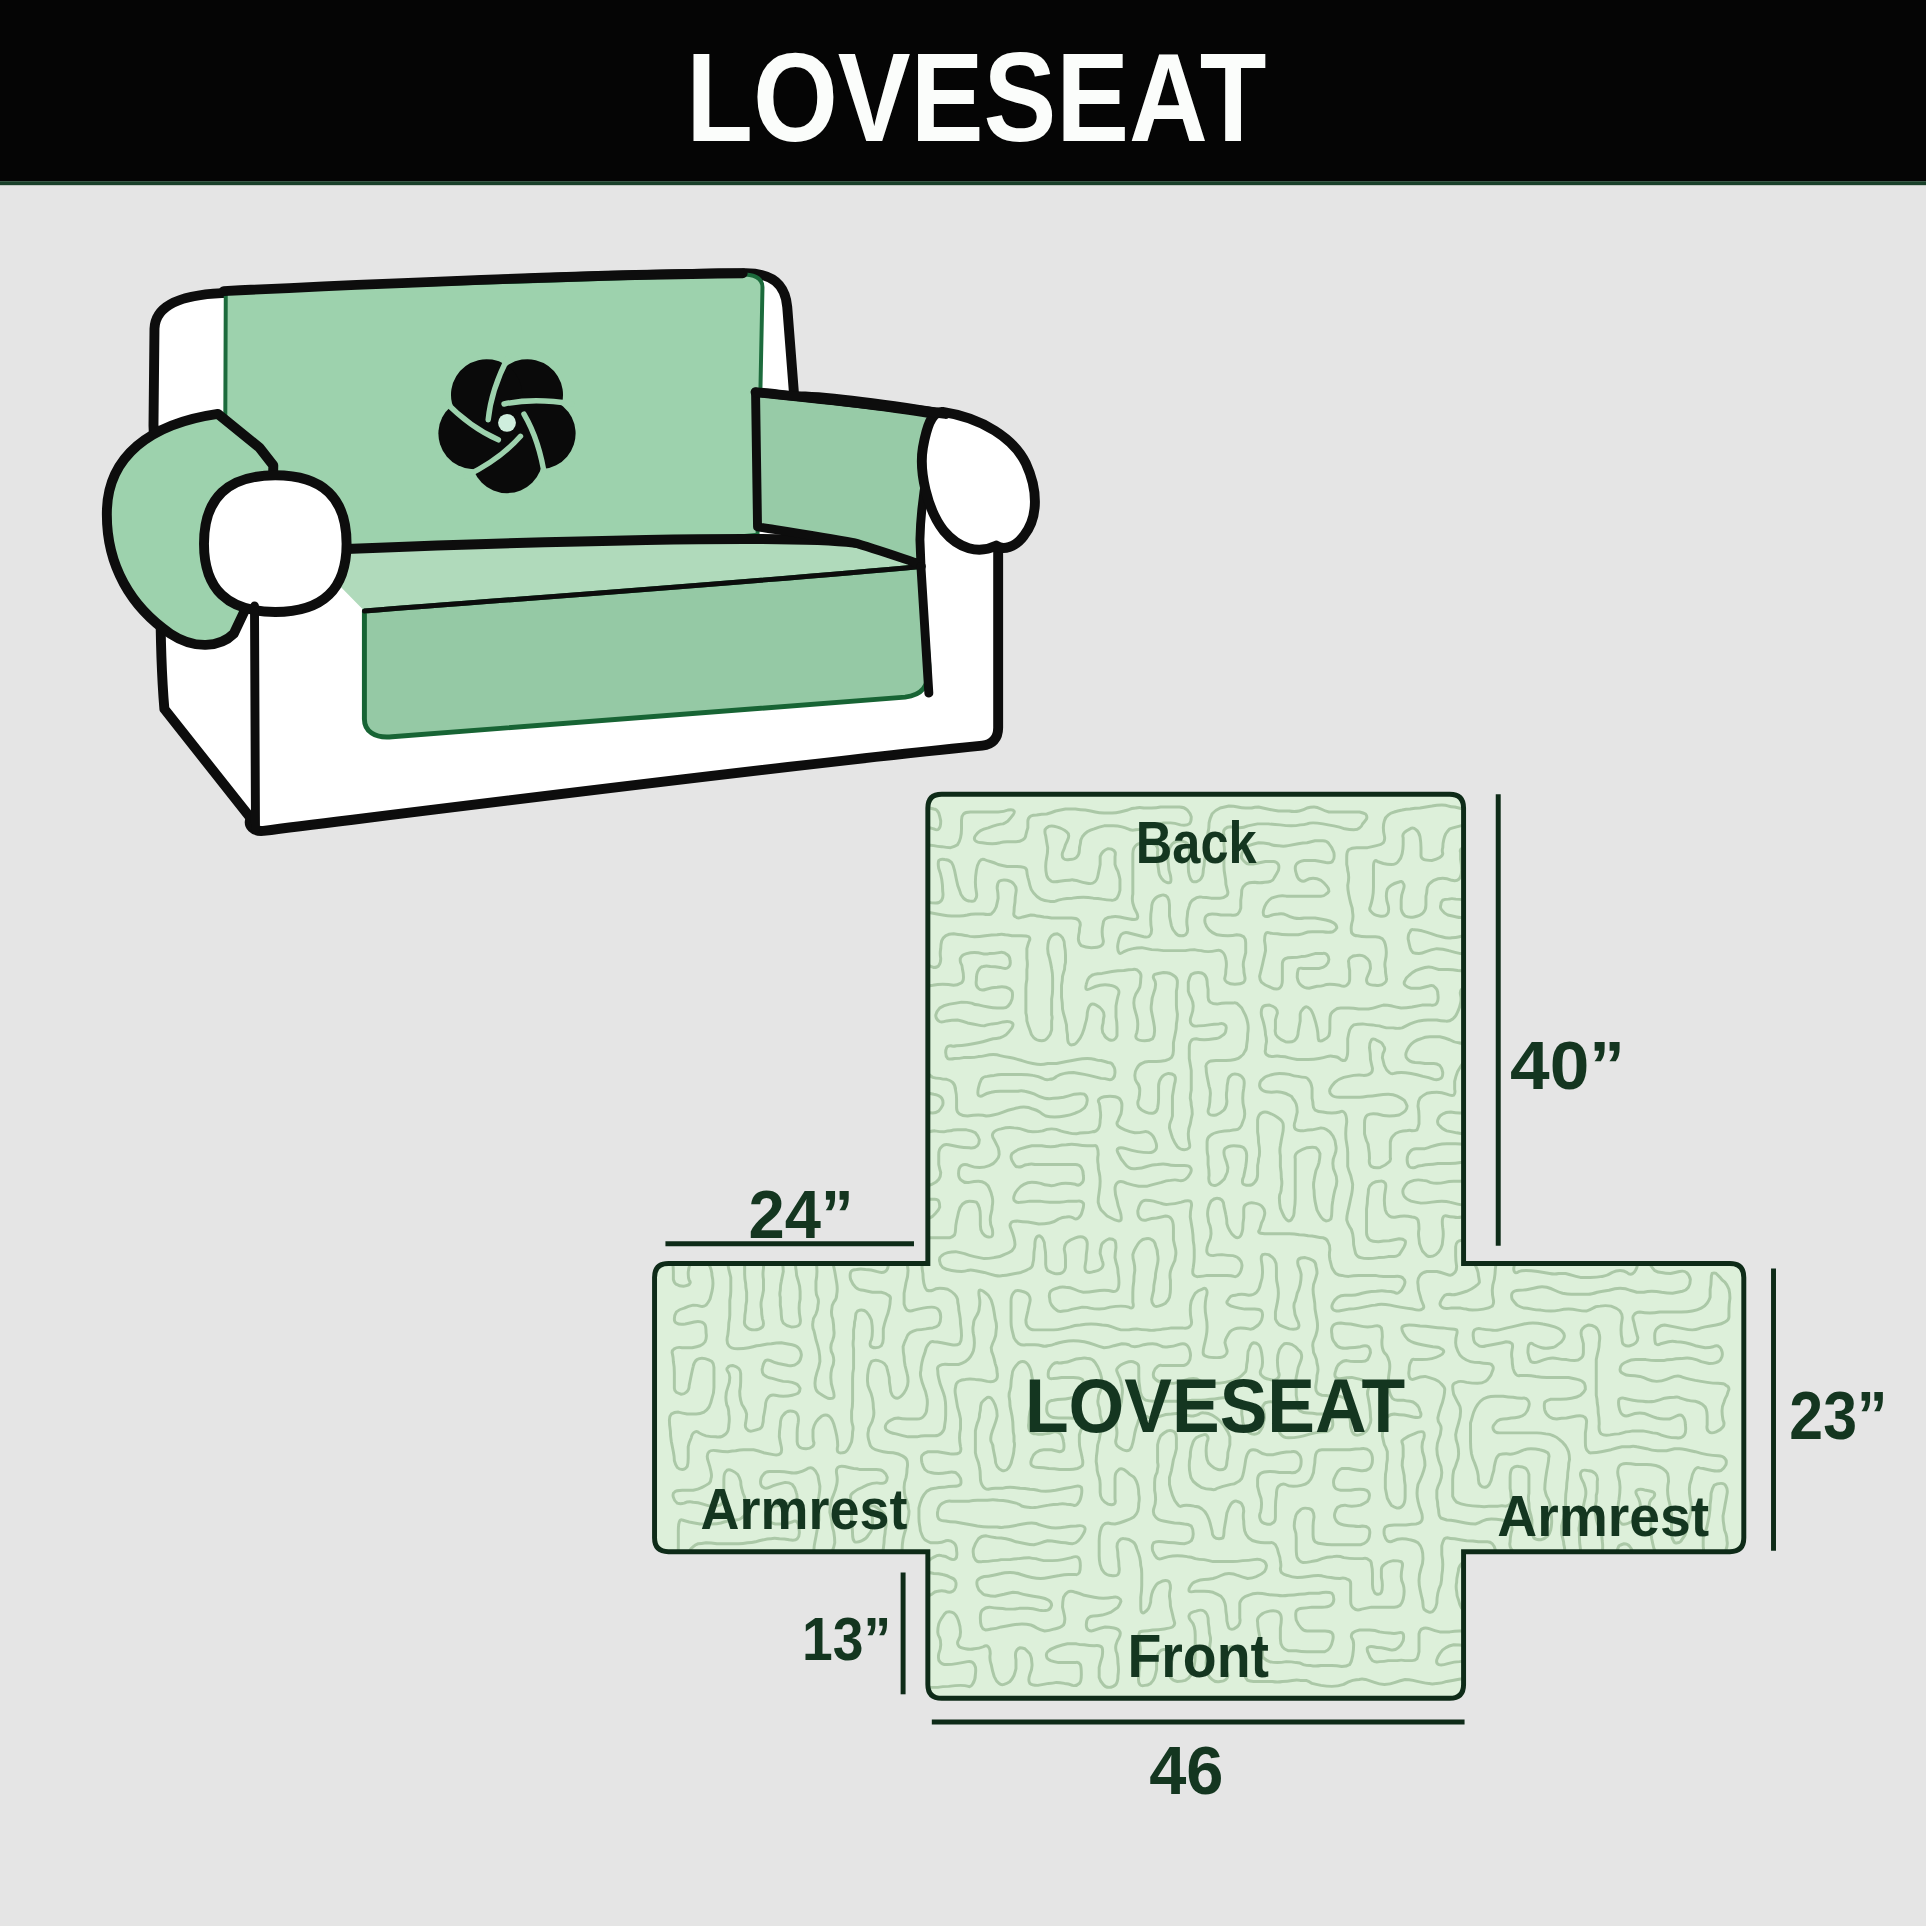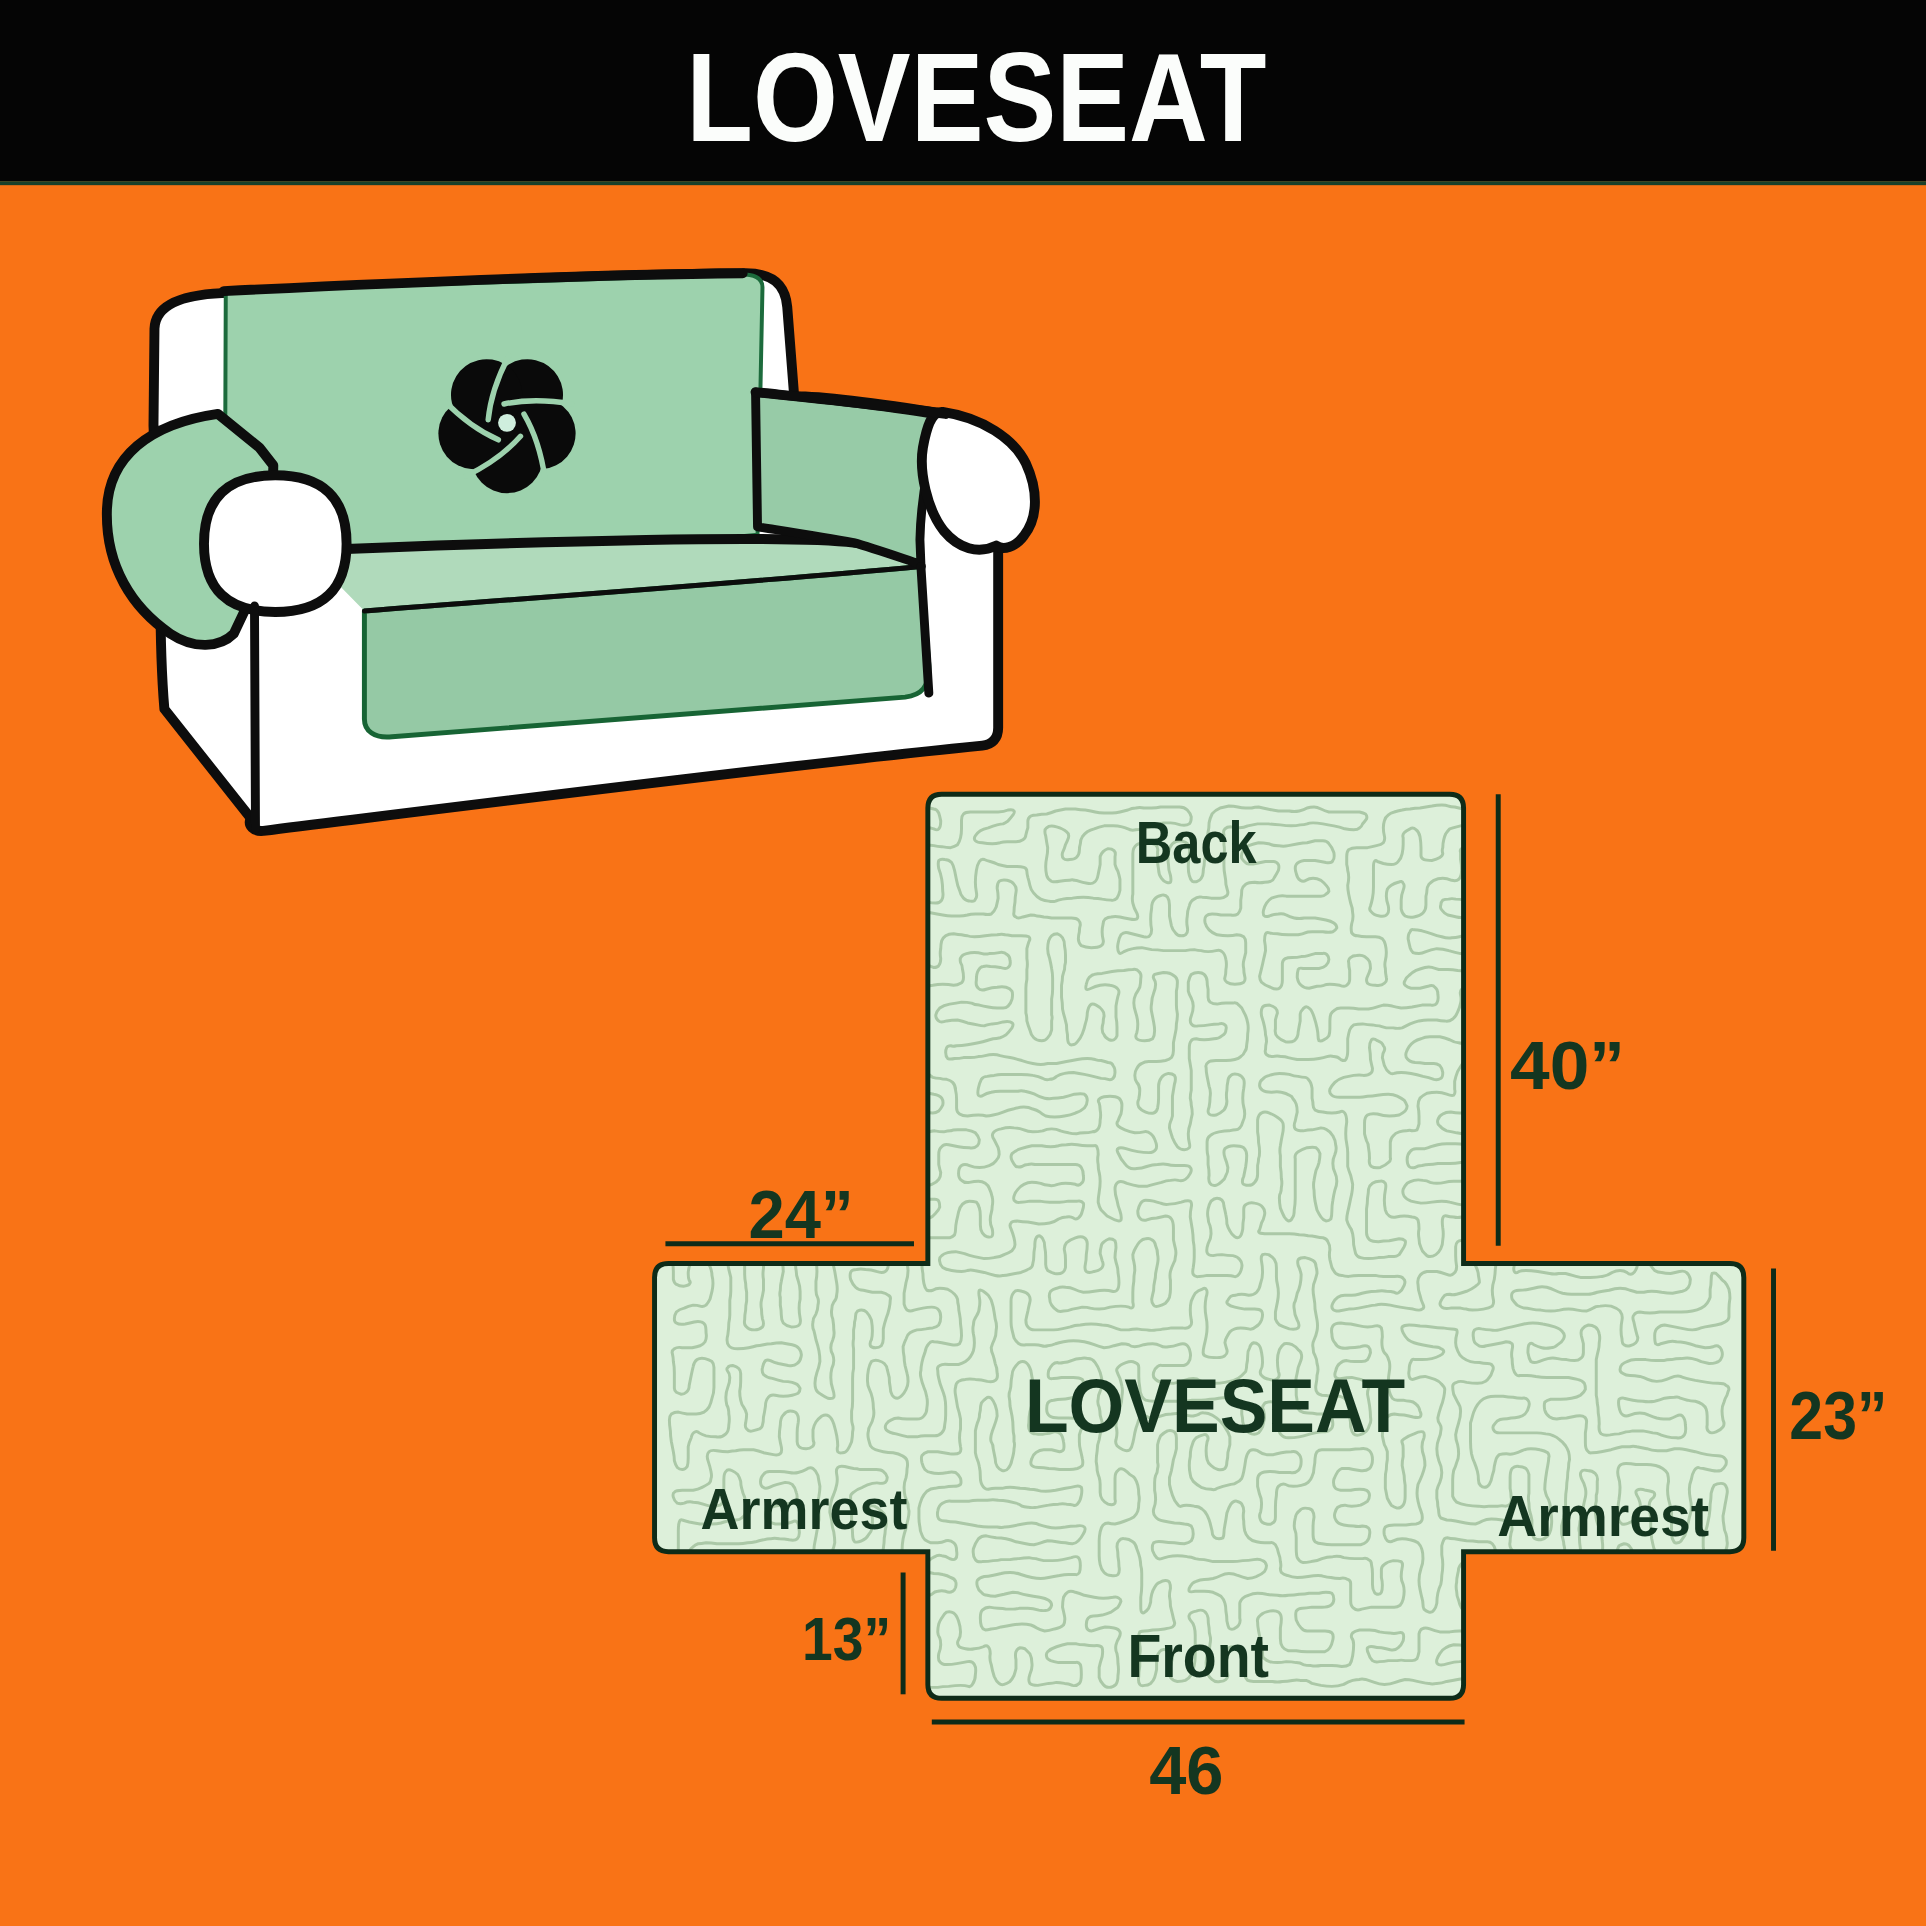--- a/index.html
+++ b/index.html
@@ -1,16 +1,16 @@
 <!DOCTYPE html>
 <html><head>
 <meta charset="utf-8">
 <style>
   html,body{margin:0;padding:0;background:#ffffff;}
-  .page{position:relative;width:1927px;height:1927px;background:#f97316;overflow:hidden;
+  .page{position:relative;width:1927px;height:1927px;background:#e5e5e5;overflow:hidden;
         font-family:"Liberation Sans", sans-serif;}
   svg{display:block;}
 </style>
 </head>
 <body>
 <div class="page">
 <svg width="1927" height="1927" viewBox="0 0 1946 1946" xmlns="http://www.w3.org/2000/svg">
   <defs>
     <clipPath id="crossclip">
       <path d="M951,802 H1464 Q1478,802 1478,816 V1276 H1747 Q1761,1276 1761,1290 V1553 Q1761,1567 1747,1567

